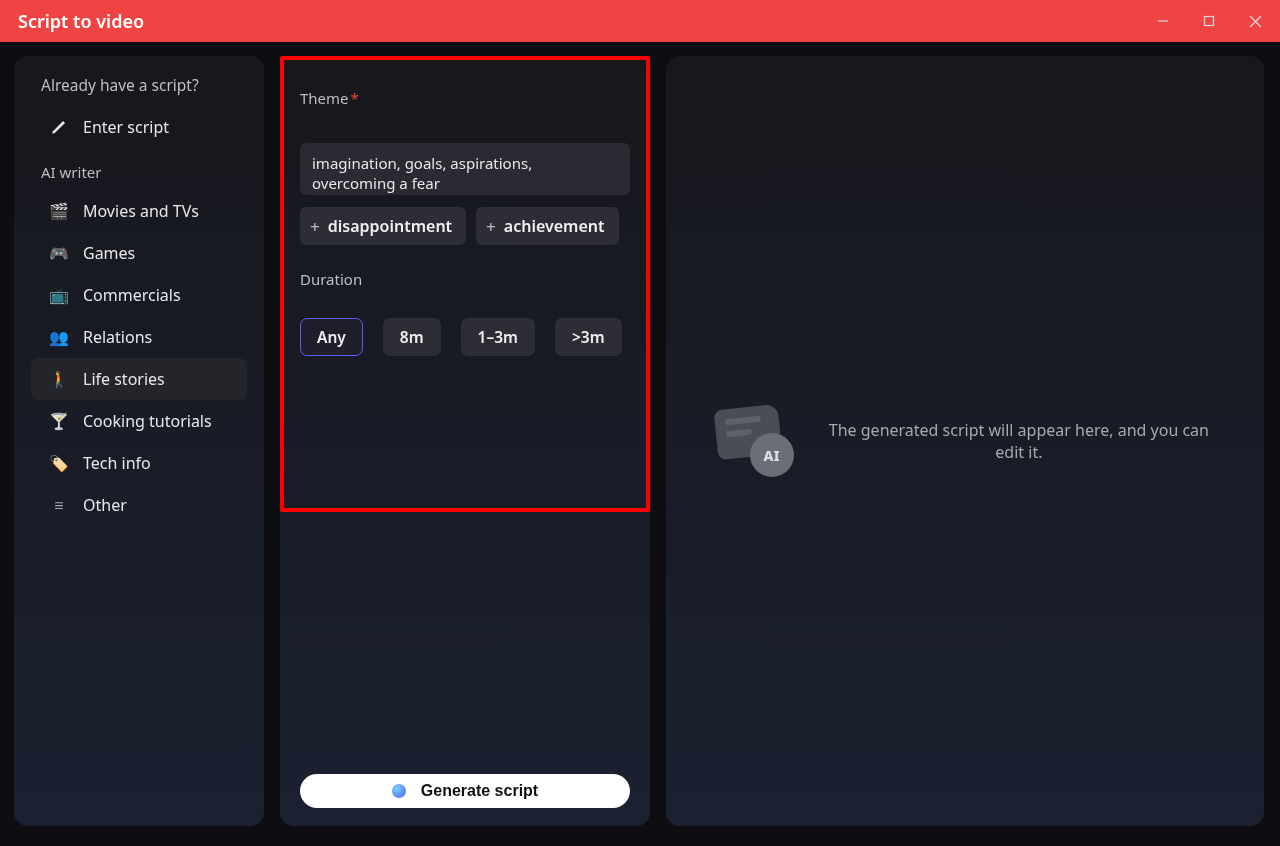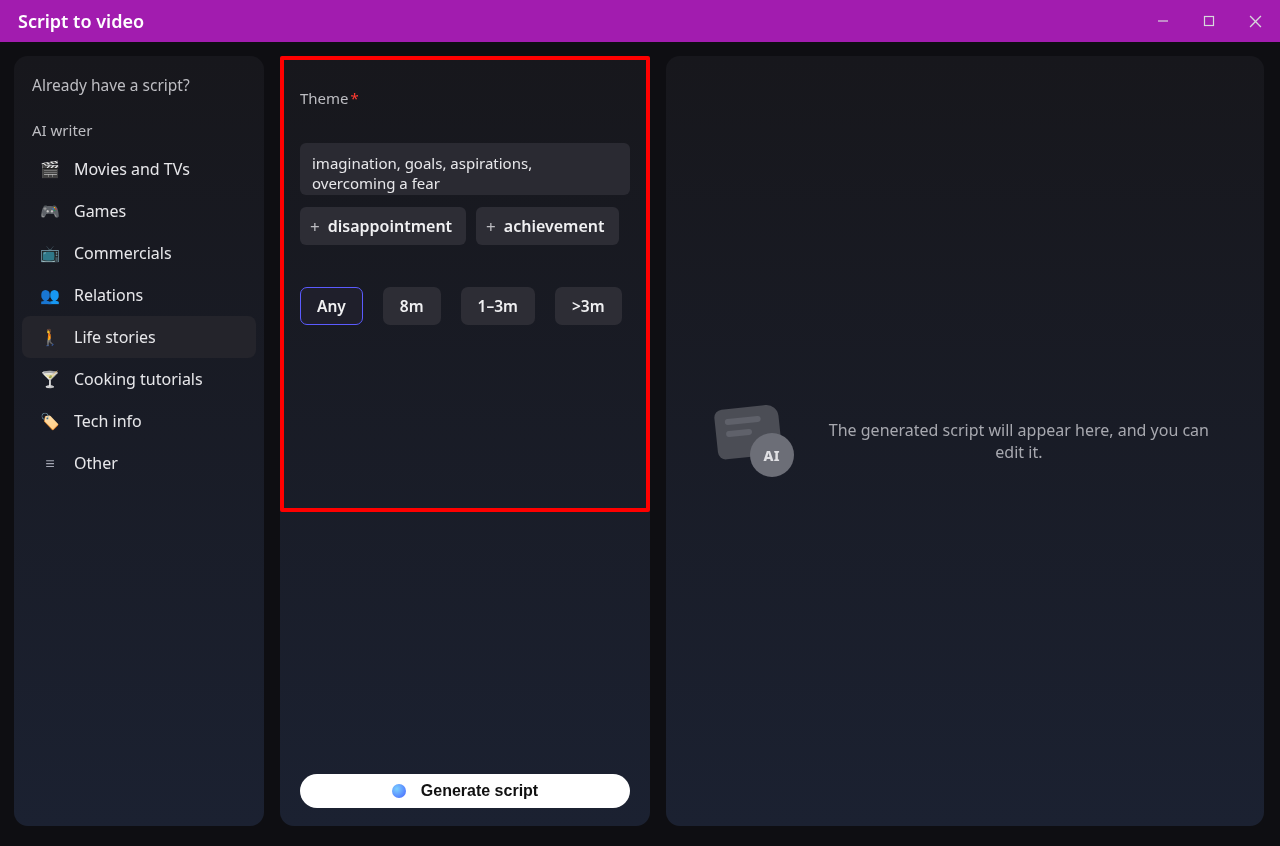--- a/index.html
+++ b/index.html
@@ -16,21 +16,21 @@
     height: 846px;
     display: flex;
     flex-direction: column;
     background: #0e0e12;
   }
   .titlebar {
     height: 42px;
     display: flex;
     align-items: center;
     padding: 0 2px 0 18px;
-    background: #a21caf;
+    background: #ef4444;
   }
   .titlebar .title {
     font-size: 18px;
     font-weight: 600;
     color: #ffffff;
   }
   .titlebar .spacer { flex: 1; }
   .win-controls { display: flex; }
   .win-btn {
     width: 46px; height: 42px;
@@ -45,21 +45,21 @@
     padding: 14px 16px 20px 14px;
     background: #0e0e12;
   }
   .col {
     border-radius: 14px;
     background: linear-gradient(180deg, #17171c 0%, #1b2131 100%);
     position: relative;
   }
   .sidebar {
     width: 250px;
-    padding: 14px 0;
+    padding: 14px 9px;
   }
   .sidebar-header {
     padding: 4px 18px 10px;
     color: #bdbdc2;
     font-size: 15.5px;
   }
   .side-item {
     display: flex;
     align-items: center;
     gap: 14px;
@@ -262,20 +262,28 @@
             <line x1="1" y1="1" x2="11" y2="11" stroke-width="1.2"></line>
             <line x1="11" y1="1" x2="1" y2="11" stroke-width="1.2"></line>
           </svg>
       </div>
     </div>
   </div>
 
   <div class="content">
     <div class="col sidebar">
       <div class="sidebar-header">Already have a script?</div>
+      <div class="side-item">
+        <span class="side-icon">
+          <svg width="18" height="18" viewBox="0 0 24 24" fill="none">
+              <path d="M3 21l3.4-.9L20 6.5 17.5 4 3.9 17.6 3 21z" fill="#e7e7ea"></path>
+            </svg>
+        </span>
+        <span>Enter script</span>
+      </div>
       <div class="section-label">AI writer</div>
       <div id="side-items">
           <div class="side-item">
             <span class="side-icon" style="color: rgb(106, 124, 255);">🎬</span>
             <span>Movies and TVs</span>
           </div>
           <div class="side-item">
             <span class="side-icon" style="color: rgb(181, 101, 255);">🎮</span>
             <span>Games</span>
           </div>
@@ -323,20 +331,21 @@
             <span class="plus">+</span>
             <span>disappointment</span>
           </div>
           <div class="chip">
             <span class="plus">+</span>
             <span>achievement</span>
           </div>
         </div>
 
       <div class="gap"></div>
+      <div class="field-label">Duration</div>
       <div class="dur-row" id="dur-row">
           <button class="dur-btn selected">Any</button>
           <button class="dur-btn">8m</button>
           <button class="dur-btn">1–3m</button>
           <button class="dur-btn">&gt;3m</button>
         </div>
 
       <div class="middle-spacer"></div>
       <button class="generate-btn">
         <span class="gen-orb"></span>

